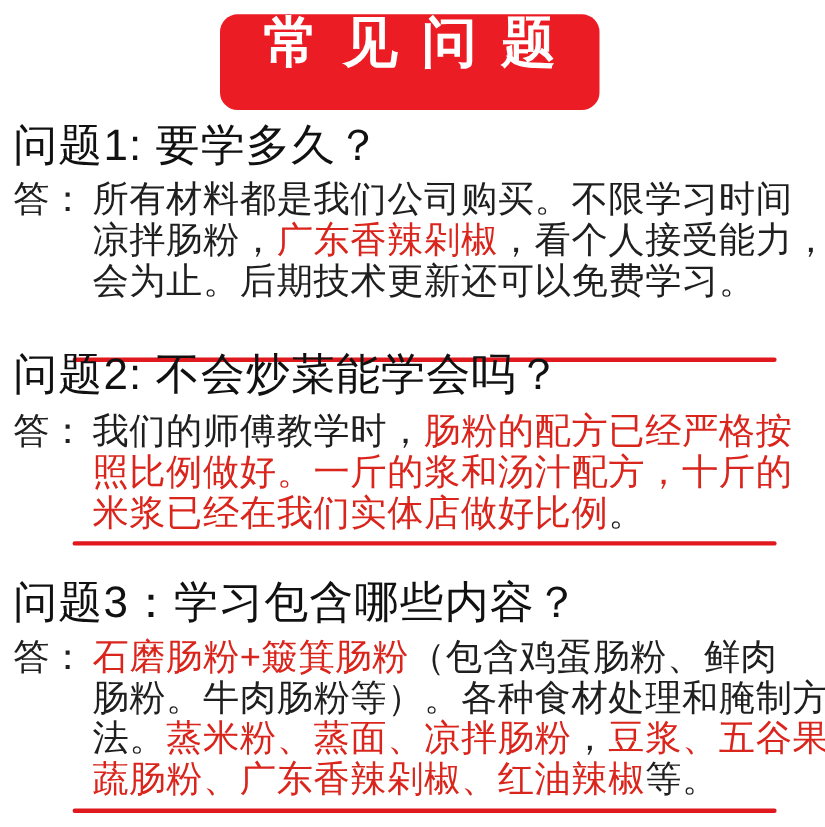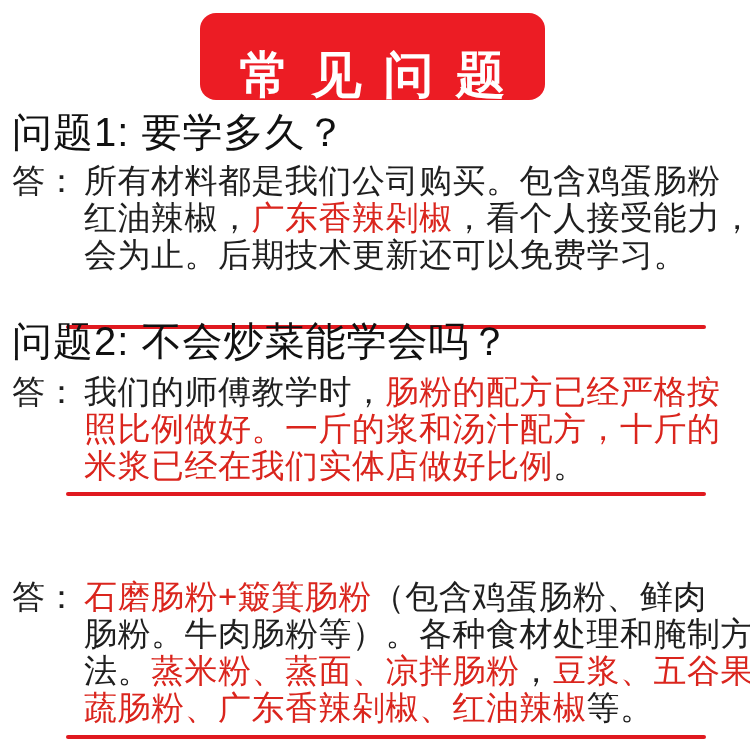--- a/index.html
+++ b/index.html
@@ -14,21 +14,21 @@
   body{
     font-family:"Liberation Sans","DejaVu Sans",sans-serif;
     width:750px;height:752px;position:relative;overflow:hidden;
   }
   .page{position:absolute;inset:0;background:#ffffff;}
 
   
   .banner{
     position:absolute;left:200px;top:13px;width:345px;height:87px;
     background:var(--banner-red);border-radius:16px;
-    display:flex;align-items:flex-end;justify-content:center;
+    display:flex;align-items:flex-start;justify-content:center;
   }
   .banner-text{
     color:#ffffff;font-size:50px;font-weight:600;
     letter-spacing:22px;padding-left:22px;line-height:1;
   }
 
   
   .section{position:absolute;left:0;width:750px;}
   .s1{top:108px;height:224px;}
   .s2{top:317px;height:192px;}
@@ -70,42 +70,43 @@
   <div class="banner">
     <div class="banner-text">常见问题</div>
   </div>
 
   <div id="sections-root">
   <div class="section s1">
     <div class="q">问题1: 要学多久？</div>
     <div class="ans">
       <div class="ans-label">答：</div>
       <div class="lines">
-            <div class="line"><span class="seg-black">所有材料都是我们公司购买。包含鸡蛋肠粉</span></div>
-            <div class="line"><span class="seg-black">红油辣椒，</span><span class="seg-red">广东香辣剁椒</span><span class="seg-black">，看个人接受能力，</span></div>
+            <div class="line"><span class="seg-black">所有材料都是我们公司购买。不限学习时间</span></div>
+            <div class="line"><span class="seg-black">凉拌肠粉，</span><span class="seg-red">广东香辣剁椒</span><span class="seg-black">，看个人接受能力，</span></div>
             <div class="line"><span class="seg-black">会为止。后期技术更新还可以免费学习。</span></div>
           </div>
     </div>
     <div class="divider"></div>
   </div>
 
   <div class="section s2">
     <div class="q">问题2: 不会炒菜能学会吗？</div>
     <div class="ans">
       <div class="ans-label">答：</div>
       <div class="lines">
             <div class="line"><span class="seg-black">我们的师傅教学时，</span><span class="seg-red">肠粉的配方已经严格按</span></div>
             <div class="line"><span class="seg-red">照比例做好。一斤的浆和汤汁配方，十斤的</span></div>
             <div class="line"><span class="seg-red">米浆已经在我们实体店做好比例</span><span class="seg-black">。</span></div>
           </div>
     </div>
     <div class="divider"></div>
   </div>
 
   <div class="section s3">
+    <div class="q">问题3：学习包含哪些内容？</div>
     <div class="ans">
       <div class="ans-label">答：</div>
       <div class="lines">
             <div class="line"><span class="seg-red">石磨肠粉+簸箕肠粉</span><span class="seg-black">（包含鸡蛋肠粉、鲜肉</span></div>
             <div class="line"><span class="seg-black">肠粉。牛肉肠粉等）。各种食材处理和腌制方</span></div>
             <div class="line"><span class="seg-black">法。</span><span class="seg-red">蒸米粉、蒸面、凉拌肠粉</span><span class="seg-black">，</span><span class="seg-red">豆浆、五谷果</span></div>
             <div class="line"><span class="seg-red">蔬肠粉、广东香辣剁椒、红油辣椒</span><span class="seg-black">等。</span></div>
           </div>
     </div>
     <div class="divider"></div>

